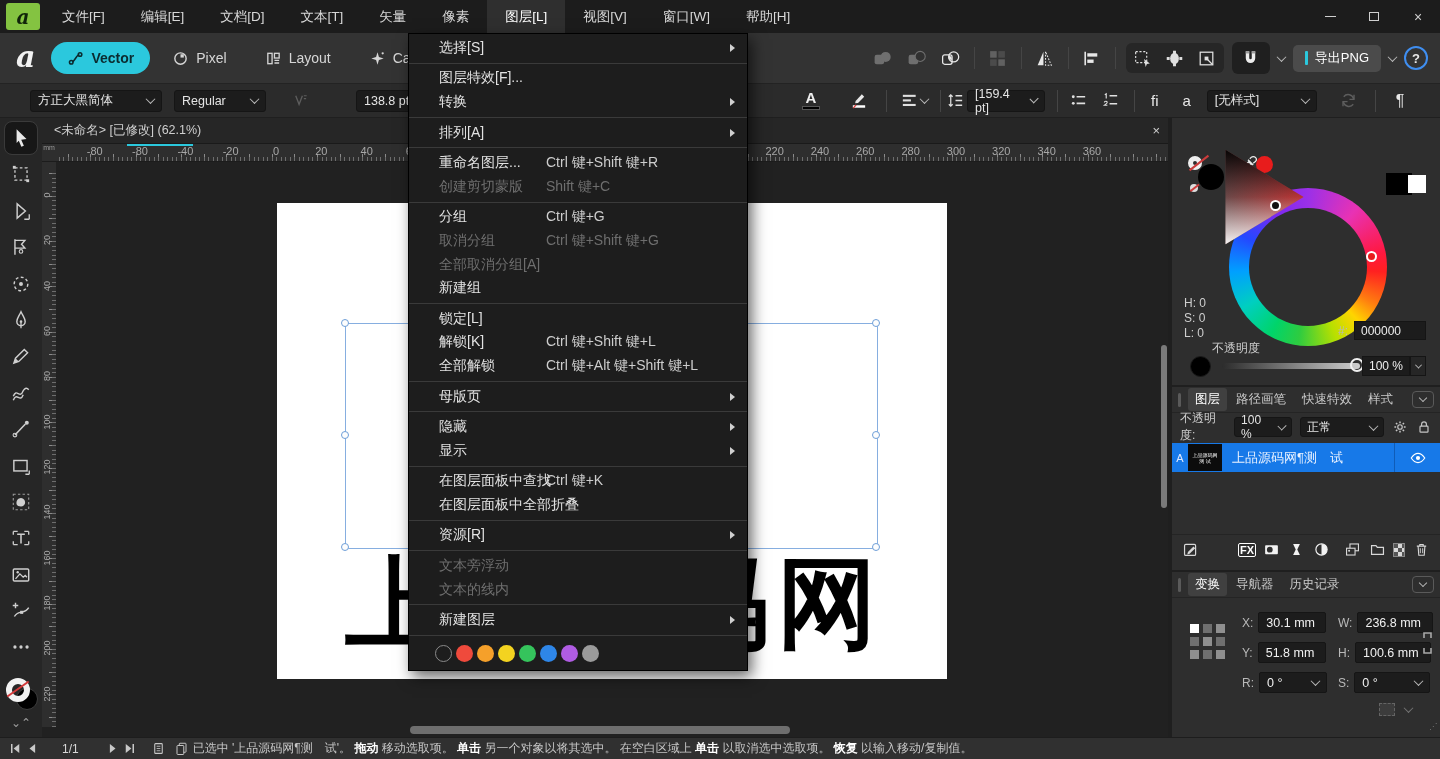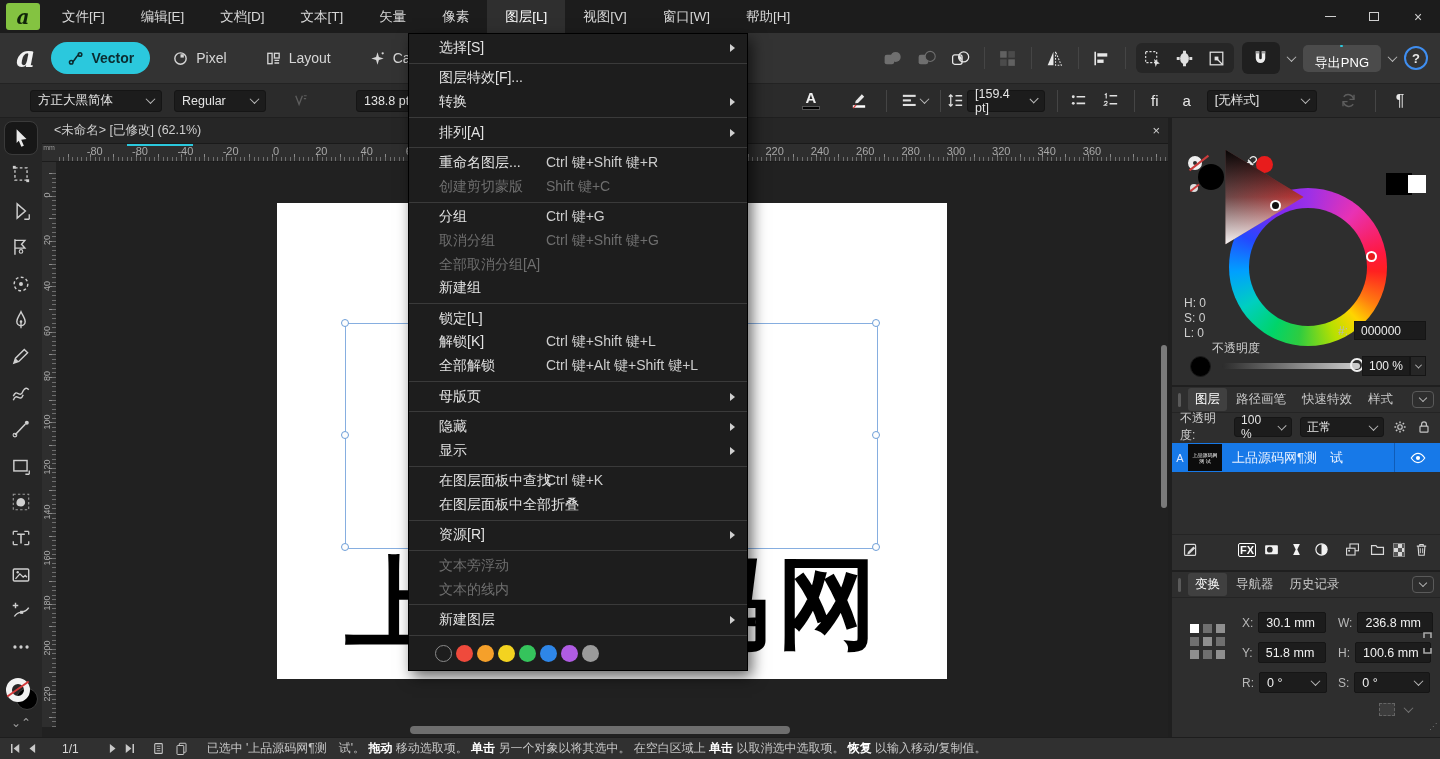--- a/index.html
+++ b/index.html
@@ -32,21 +32,21 @@
   .persona svg { width:17px; height:17px; }
   .vdots { display:flex; flex-direction:column; gap:3px; margin:0 10px; }
   .vdots i { width:3px; height:3px; border-radius:50%; background:#9a9a9a; }
   #main-tools { display:flex; align-items:center; margin-left:auto; margin-right:12px; gap:8px; }
   .ticon { width:26px; height:26px; display:flex; align-items:center; justify-content:center; }
   .ticon svg { width:21px; height:21px; }
   .tdiv { width:1px; height:22px; background:#454545; margin:0 2px; }
   .pillgroup { display:flex; align-items:center; background:#262626; border-radius:6px; padding:2px 4px; gap:6px; }
   #snap-btn { display:flex; align-items:center; background:#1f1f1f; border-radius:6px; padding:3px 6px; gap:4px; }
   #export-btn { display:flex; align-items:center; gap:7px; background:#4b4b4b; border-radius:5px;
-    height:27px; padding:0 12px; color:#fff; font-size:13px;flex-direction:column; }
+    height:27px; padding:0 12px; color:#fff; font-size:13px; }
   #export-btn .cbar { width:3px; height:14px; background:#2bc8dd; border-radius:1px; }
   #help-btn { width:24px; height:24px; border-radius:50%; border:2px solid #3f8ef0; color:#e8e8e8;
     display:flex; align-items:center; justify-content:center; font-size:13px; font-weight:bold; }
   .chev { width:7px; height:7px; border-right:1.6px solid #b8b8b8; border-bottom:1.6px solid #b8b8b8;
     transform:rotate(45deg) translate(-1px,-1px); display:inline-block; }
 
   
   #contextbar { position:absolute; left:0; top:84px; width:1440px; height:34px; background:#2b2b2b;
     display:flex; align-items:center; border-bottom:1px solid #1f1f1f; color:#d8d8d8; font-size:12.5px; }
   .ctx-input { background:#1c1c1c; border:1px solid #151515; border-radius:3px; height:22px;
@@ -226,21 +226,21 @@
   #tp-bottomicon { position:absolute; right:28px; top:105px; display:flex; align-items:center; gap:10px; opacity:.5; }
   #tp-bottomicon .sq { width:16px; height:13px; border:1.4px dashed #9a9a9a; background:#4a4a4a; }
   #resize-grip { position:absolute; right:3px; bottom:2px; color:#7a7a7a; font-size:8px; }
 
   
   #statusbar { position:absolute; left:0; top:737px; width:1440px; height:22px; background:#303030;
     border-top:1px solid #1d1d1d; display:flex; align-items:center; color:#c6c6c6; font-size:12px; }
   #statusbar .nav { display:flex; align-items:center; gap:2px; margin-left:8px; }
   #statusbar .nav svg { width:15px; height:15px; }
   #pagecount { margin:0 26px 0 22px; color:#d8d8d8; }
-  #statusmsg { margin-left:18px; white-space:nowrap; }
+  #statusmsg { margin-left:4px; white-space:nowrap; }
   #statusmsg b { color:#fff; }
   .divider-v { width:4px; height:619px; position:absolute; left:1168px; top:0; background:#1f1f1f; }
 </style>
 </head>
 <body>
 
 <div id="app">
 
   <div id="titlebar">
     <div id="app-logo">a</div>

